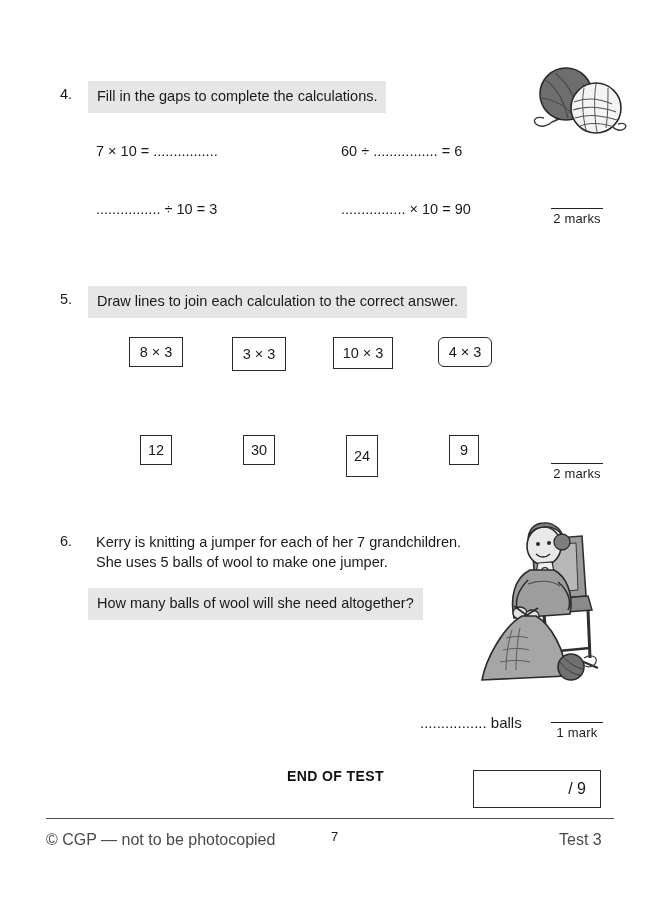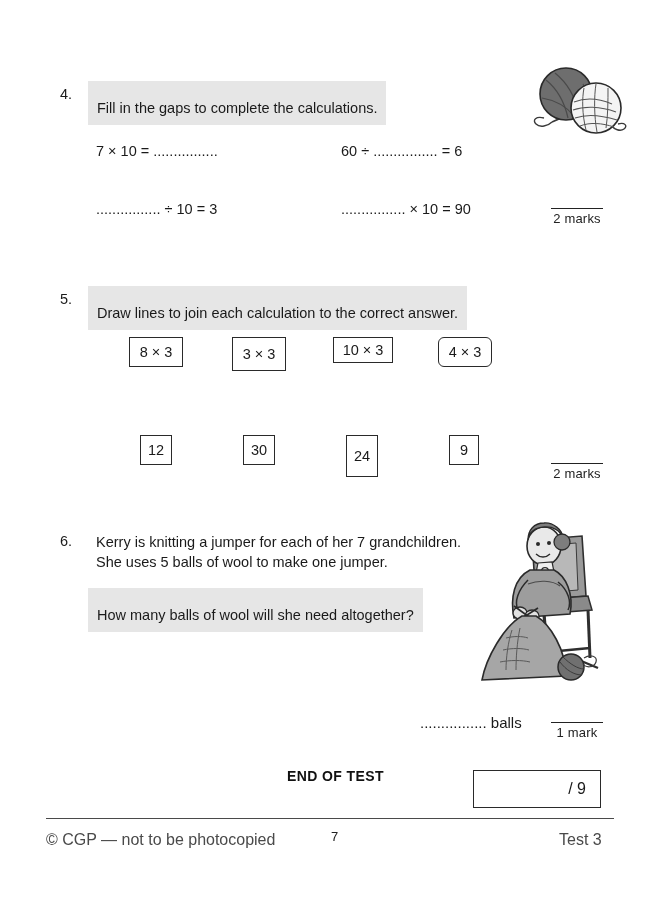--- a/index.html
+++ b/index.html
@@ -26,21 +26,21 @@
     position: absolute;
     font-size: 14.5px;
     color: #1a1a1a;
     text-align: left;
   }
   .hl {
     position: absolute;
     background: #e6e6e6;
     font-size: 14.5px;
     line-height: 21px;
-    padding: 17px 9px 6px 9px;
+    padding: 5px 9px 6px 9px;
     color: #1a1a1a;
     white-space: nowrap;
   }
   .plain {
     position: absolute;
     font-size: 14.5px;
     line-height: 20px;
     color: #1a1a1a;
   }
   .calc {
@@ -162,21 +162,21 @@
       <path d="M86 30 C86 42 86 58 84 70" fill="none" stroke="#555" stroke-width="1"></path>
     </svg>
   </div>
 
   <div class="qnum" style="left:60px; top:291px;">5.</div>
 
   <div class="hl" style="left:88px; top:286px;">Draw lines to join each calculation to the correct answer.</div>
 
   <div class="qbox" style="left:129px; top:337px; width:54px; height:30px;">8 × 3</div>
   <div class="qbox" style="left:232px; top:337px; width:54px; height:34px;">3 × 3</div>
-  <div class="qbox" style="left:333px; top:337px; width:60px; height:26px;">10 × 3</div>
+  <div class="qbox" style="left:333px; top:337px; width:60px; height:32px;">10 × 3</div>
   <div class="qbox" style="left:438px; top:337px; width:54px; height:30px;border-radius:6px;">4 × 3</div>
 
   <div class="qbox" style="left:140px; top:435px; width:32px; height:30px;">12</div>
   <div class="qbox" style="left:243px; top:435px; width:32px; height:30px;">30</div>
   <div class="qbox" style="left:346px; top:435px; width:32px; height:42px;">24</div>
   <div class="qbox" style="left:449px; top:435px; width:30px; height:30px;">9</div>
 
   <div class="markwrap" style="left:546px; top:463px;">
     <div class="markline"></div>
     <div class="marklabel">2 marks</div>

